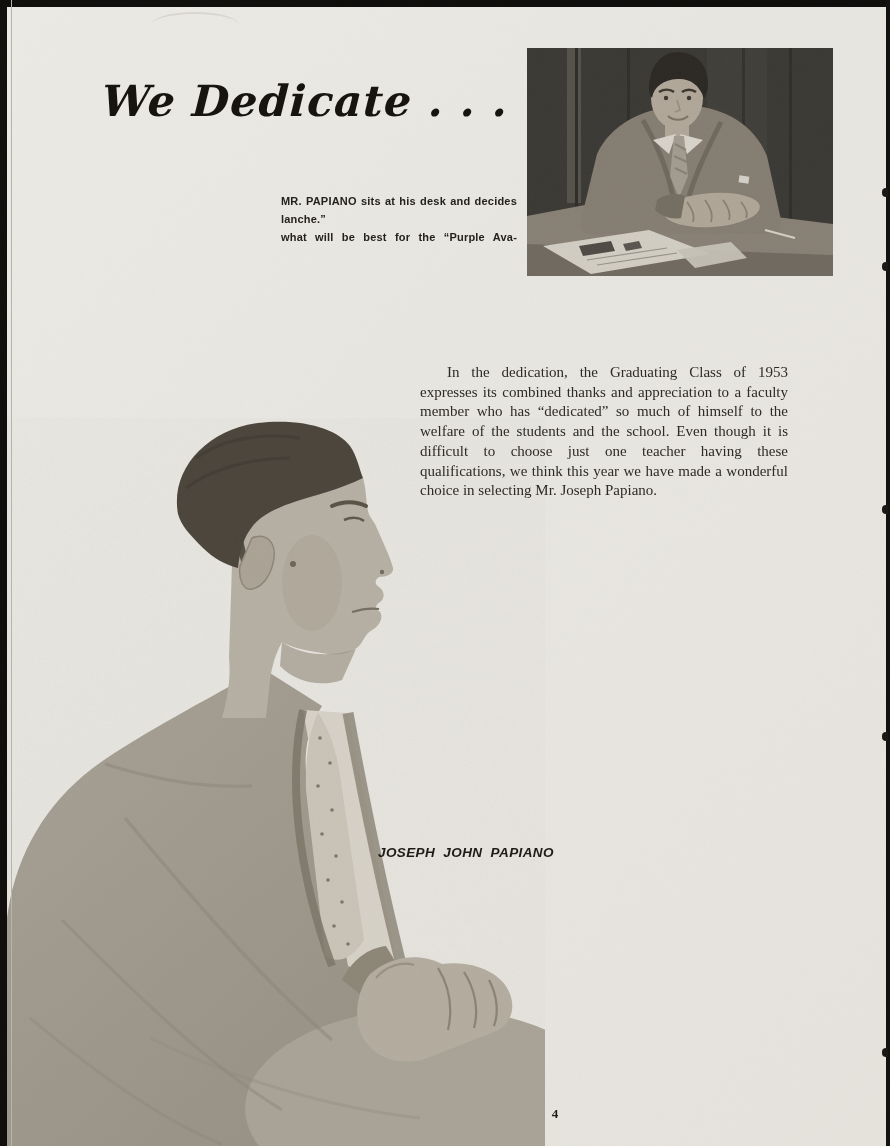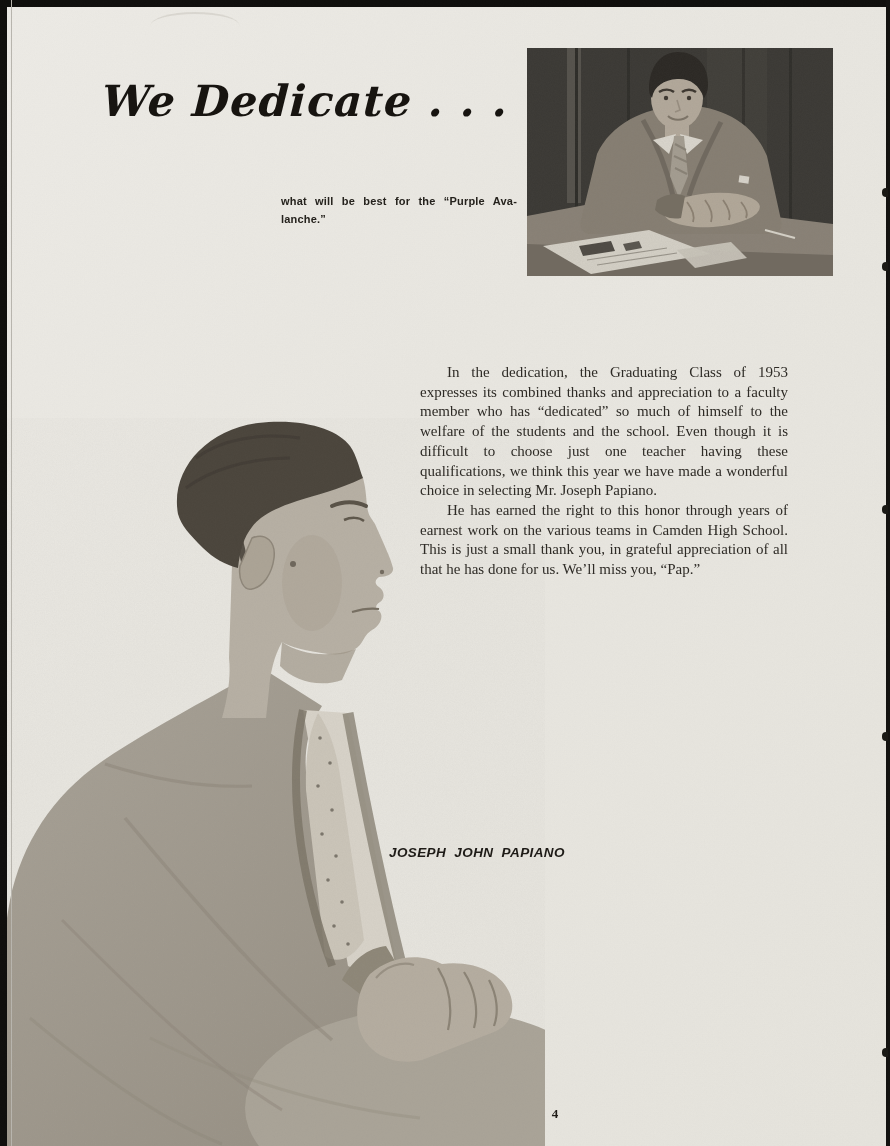--- a/index.html
+++ b/index.html
@@ -35,21 +35,21 @@
   .photo-profile{position:absolute;left:0;top:418px;width:545px;height:728px;z-index:2;}
   figure{margin:0;}
   
   .body-text{
     position:absolute;left:420px;top:363px;width:368px;z-index:3;
     font-size:15px;line-height:1.315;color:#2d2a25;text-align:justify;
   }
   .body-text p{margin:0;text-indent:27px;}
   
   .profile-caption{
-    position:absolute;left:389px;top:845px;z-index:3;
+    position:absolute;left:378px;top:845px;z-index:3;
     font-family:"Liberation Sans", sans-serif;font-weight:700;font-style:italic;
     font-size:13.5px;color:#1d1a16;letter-spacing:.4px;word-spacing:4px;white-space:nowrap;
   }
   
   .page-number{
     position:absolute;left:545px;top:1106px;width:20px;z-index:3;
     text-align:center;font-size:13px;font-weight:700;color:#1f1c18;
   }
   .grain-overlay{position:absolute;inset:0;z-index:9;pointer-events:none;opacity:.05;}
   .smudge{position:absolute;left:150px;top:12px;width:90px;height:26px;border-radius:50%;
@@ -71,22 +71,23 @@
         <stop offset="1" stop-color="#958e82"></stop>
       </linearGradient>
     </defs>
   </svg>
 
   <div class="smudge"></div>
 
   <div class="title">We Dedicate . . .</div>
 
   <div class="hero-caption">
+    <span class="cap-line just">MR. PAPIANO sits at his desk and decides</span>
+    <span class="cap-line">lanche.”</span>
     <span class="cap-line just">what will be best for the “Purple Ava-</span>
-    <span class="cap-line">lanche.”</span>
   </div>
 
   <figure class="photo-desk">
     <svg viewBox="0 0 306 228" width="306" height="228">
       <g>
         <rect width="306" height="228" fill="#3a3834"></rect>
         <rect x="180" y="0" width="60" height="170" fill="#45433e" opacity="0.6"></rect>
         <rect x="40" y="0" width="14" height="155" fill="#5d5952" opacity="0.8"></rect>
         <rect x="48" y="0" width="3" height="170" fill="#2c2b27"></rect>
         <rect x="100" y="0" width="3" height="168" fill="#2c2b27" opacity="0.8"></rect>
@@ -126,21 +127,20 @@
         <path d="M96,196 L112,193 L115,200 L99,203 Z" fill="#5a564f"></path>
         <path d="M60,212 L140,200 M70,217 L150,205" stroke="#8b867d" stroke-width="1.2" opacity="0.8"></path>
         <path d="M238,182 L268,190" stroke="#d8d4ca" stroke-width="2"></path>
       </g>
       <rect width="306" height="228" filter="url(#grain)" opacity="0.14"></rect>
     </svg>
   </figure>
 
   <div class="body-text">
     <p>In the dedication, the Graduating Class of 1953 expresses its combined thanks and appreciation to a faculty member who has “dedicated” so much of himself to the welfare of the students and the school.  Even though it is difficult to choose just one teacher having these qualifications, we think this year we have made a wonderful choice in selecting Mr. Joseph Papiano.</p>
-    <p>He has earned the right to this honor through years of earnest work on the various teams in Camden High School.  This is just a small thank you, in grateful appreciation of all that he has done for us.  We’ll miss you, “Pap.”</p>
   </div>
 
   <figure class="photo-profile">
     <svg viewBox="0 0 545 728" width="545" height="728">
       <g>
         <path d="M262,250 C225,272 158,306 104,342 C54,376 22,424 10,482 C3,520 0,560 0,600 L0,728 L545,728 L545,704 C540,670 518,640 490,622 C468,608 448,600 428,596 L398,558 C368,504 330,430 312,382 C302,354 304,322 316,298 L322,288 Z" fill="url(#suitG)"></path>
         <ellipse cx="430" cy="690" rx="185" ry="100" fill="#aba599"></ellipse>
         <path d="M105,346 C155,362 205,370 252,368" stroke="#8d8679" stroke-width="3" fill="none" opacity="0.5"></path>
         <path d="M125,400 C185,472 262,562 332,622" stroke="#8d8679" stroke-width="3.5" fill="none" opacity="0.5"></path>
         <path d="M62,502 C122,562 200,642 282,692" stroke="#8d8679" stroke-width="3" fill="none" opacity="0.45"></path>

